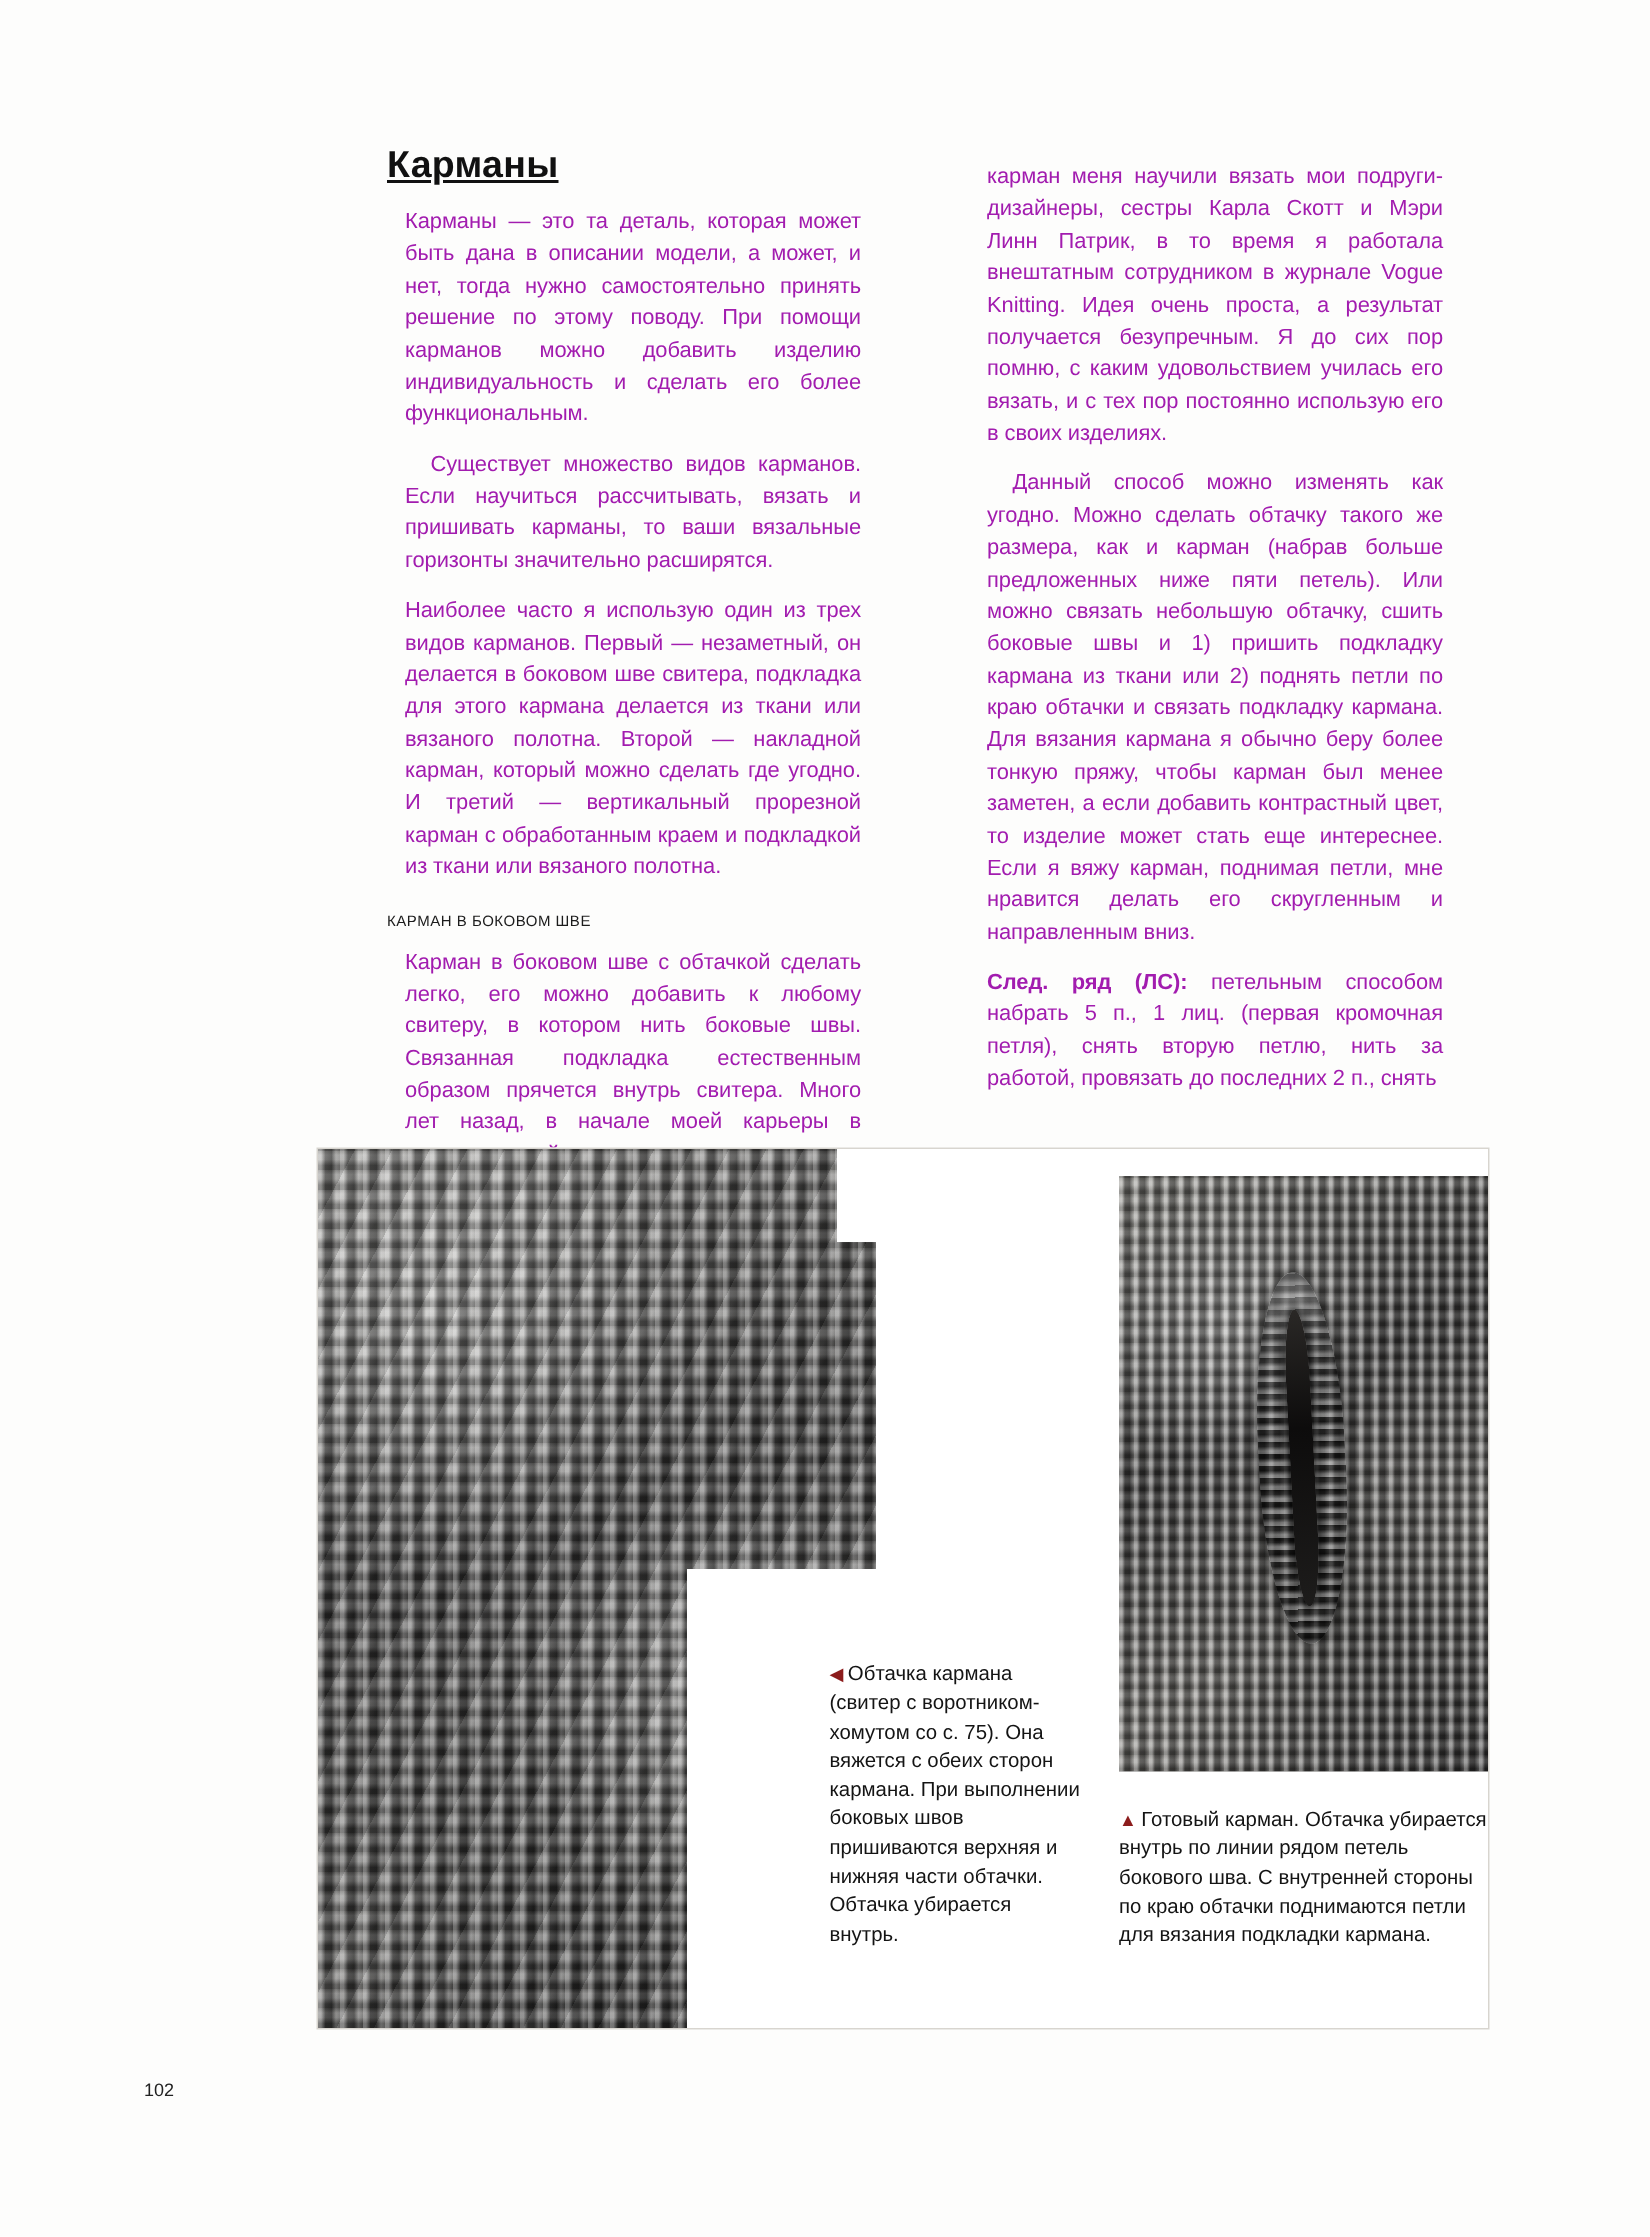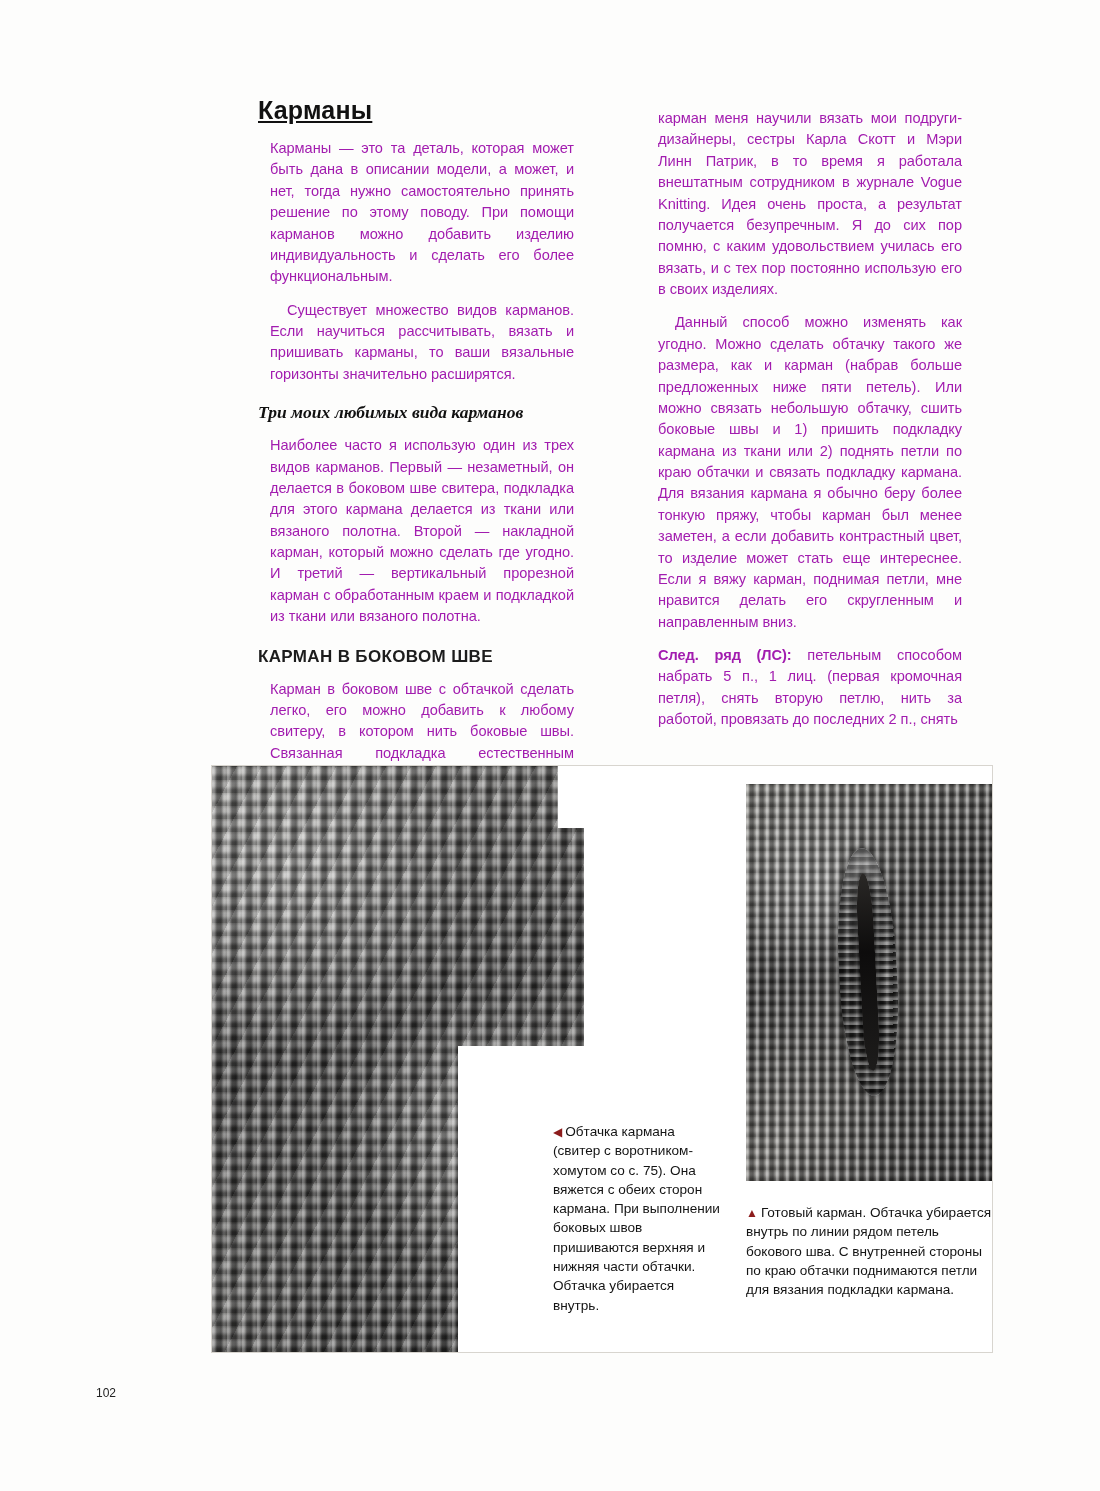--- a/index.html
+++ b/index.html
@@ -62,22 +62,22 @@
   h2.sub-italic {
     font-family: "Liberation Serif", serif;
     font-style: italic;
     font-weight: bold;
     font-size: 17.5px;
     margin: 17px 0 6px 0;
     color: #111;
   }
 
   h3.caps-head {
-    font-size: 17px;
-    font-weight: bold;
+    font-size: 10px;
+    font-weight: normal;
     letter-spacing: 0.35px;
     margin: 19px 0 4px 0;
     color: #1c1c1c;
   }
 
   .lead-bold { font-weight: bold; }
 
   
   .figure-area {
     position: absolute;
@@ -191,21 +191,21 @@
 
   
   .caption {
     position: absolute;
     font-size: 13.6px;
     line-height: 1.42;
     color: #141414;
   }
   .caption-left {
     left: 341px;
-    top: 356px;
+    top: 340px;
     width: 168px;
   }
   .caption-right {
     left: 534px;
     top: 437px;
     width: 248px;
   }
   .tri {
     display: inline-block;
     color: #8c1c1c;
@@ -226,21 +226,20 @@
 <body>
 
 <div class="page">
 
   <div class="columns">
 
     <div class="col col-left">
       <h1 class="article-title">Карманы</h1>
       <p class="body-text">Карманы — это та деталь, которая может быть дана в описании модели, а может, и нет, тогда нужно самостоятельно принять решение по этому поводу. При помощи карманов можно добавить изделию индивидуальность и сделать его более функциональным.</p>
       <p class="body-text indent">Существует множество видов карманов. Если научиться рассчитывать, вязать и пришивать карманы, то ваши вязальные горизонты значительно расширятся.</p>
-      <h2 class="sub-italic">Три моих любимых вида карманов</h2>
       <p class="body-text">Наиболее часто я использую один из трех видов карманов. Первый — незаметный, он делается в боковом шве свитера, подкладка для этого кармана делается из ткани или вязаного полотна. Второй — накладной карман, который можно сделать где угодно. И третий — вертикальный прорезной карман с обработанным краем и подкладкой из ткани или вязаного полотна.</p>
       <h3 class="caps-head">КАРМАН В БОКОВОМ ШВЕ</h3>
       <p class="body-text">Карман в боковом шве с обтачкой сделать легко, его можно добавить к любому свитеру, в котором нить боковые швы. Связанная подкладка естественным образом прячется внутрь свитера. Много лет назад, в начале моей карьеры в качестве дизайнера, этот</p>
     </div>
 
     <div class="col col-right">
       <p class="body-text">карман меня научили вязать мои подруги-дизайнеры, сестры Карла Скотт и Мэри Линн Патрик, в то время я работала внештатным сотрудником в журнале Vogue Knitting. Идея очень проста, а результат получается безупречным. Я до сих пор помню, с каким удовольствием училась его вязать, и с тех пор постоянно использую его в своих изделиях.</p>
       <p class="body-text indent">Данный способ можно изменять как угодно. Можно сделать обтачку такого же размера, как и карман (набрав больше предложенных ниже пяти петель). Или можно связать небольшую обтачку, сшить боковые швы и 1) пришить подкладку кармана из ткани или 2) поднять петли по краю обтачки и связать подкладку кармана. Для вязания кармана я обычно беру более тонкую пряжу, чтобы карман был менее заметен, а если добавить контрастный цвет, то изделие может стать еще интереснее. Если я вяжу карман, поднимая петли, мне нравится делать его скругленным и направленным вниз.</p>
       <p class="body-text"><span class="lead-bold">След. ряд (ЛС):</span><span> петельным способом набрать 5 п., 1 лиц. (первая кромочная петля), снять вторую петлю, нить за работой, провязать до последних 2 п., снять</span></p>
     </div>

